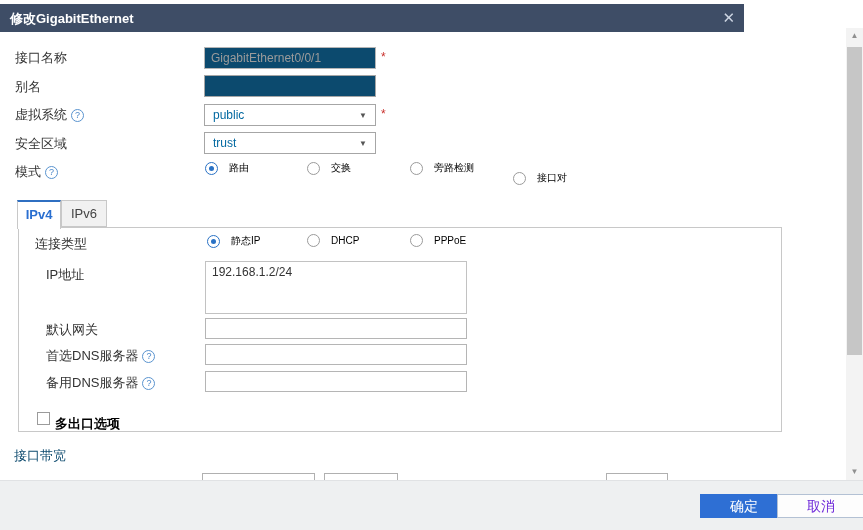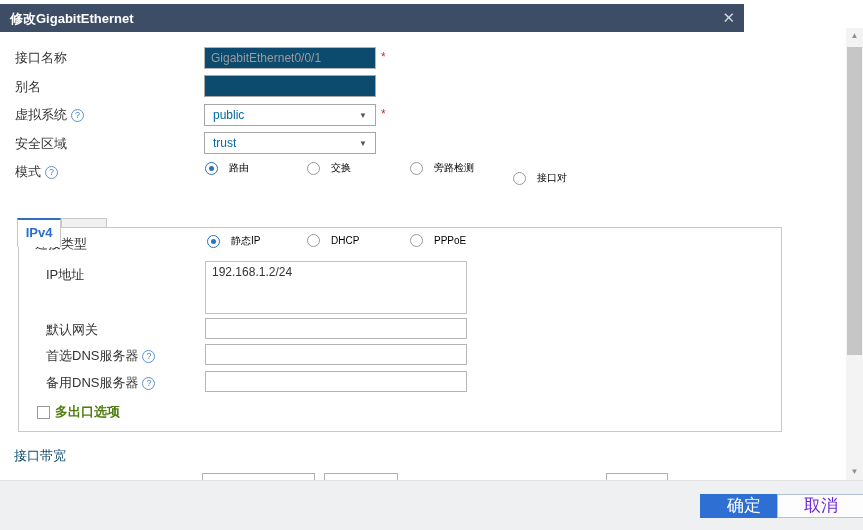--- a/index.html
+++ b/index.html
@@ -29,39 +29,39 @@
   .sel .sel-arrow { font-size:8px; color:#555; }
 
   .radio-item { position:absolute; display:flex; align-items:center; cursor:pointer; }
   .radio { width:13px; height:13px; border:1px solid #9b9b9b; border-radius:50%; background:#fff; position:relative; flex:0 0 auto; }
   .radio.on { border-color:#2a72c5; }
   .radio.on::after { content:""; position:absolute; left:3px; top:3px; width:5px; height:5px; border-radius:50%; background:#2a72c5; }
   .radio-lbl { margin-left:11px; font-size:10px; color:#000000; white-space:nowrap; }
 
   
   .tab { position:absolute; top:200px; height:27px; border:1px solid #c8c8c8; background:#f1f1f1;
-         font-size:13px; color:#444; text-align:center; line-height:25px; cursor:pointer;margin-top:18px; }
+         font-size:13px; color:#444; text-align:center; line-height:25px; cursor:pointer; }
   .tab.active { height:29px; background:#fff; border-top:2px solid #2F6FC1; border-bottom:none;
                 color:#2A6FD0; font-weight:bold; z-index:3; }
   .panel { position:absolute; left:18px; top:227px; width:764px; height:205px; border:1px solid #c8c8c8; background:#fff; }
 
   .ta { position:absolute; left:205px; top:261px; width:262px; height:53px; border:1px solid #c2c2c2;
         resize:none; font-size:12px; color:#333; padding:3px 6px; font-family:inherit; }
   .hint { position:absolute; left:470px; top:259px; font-size:12.5px; color:#333; line-height:14.5px; white-space:nowrap; }
 
   .chk-row { position:absolute; left:37px; top:403px; display:flex; align-items:center; cursor:pointer; }
   .chk { width:13px; height:13px; border:1px solid #9b9b9b; background:#fff; flex:0 0 auto; }
-  .chk-lbl { margin-left:5px; font-size:13px; font-weight:bold; color:#4d7c0f; }
+  .chk-lbl { margin-left:5px; font-size:13px; font-weight:bold; color:#000000;margin-top:12px; }
 
   .section-h { position:absolute; left:14px; top:447px; font-size:13px; font-weight:normal; color:#0c4a6e; }
   .pinp { position:absolute; top:473px; height:18px; border:1px solid #b0b0b0; background:#fff; z-index:1; }
 
   
   .footer { position:absolute; left:0; top:480px; width:863px; height:50px; background:#eef0f1; border-top:1px solid #e0e2e4; z-index:4; }
-  .btn { position:absolute; top:13px; width:88px; height:24px; font-size:17px; text-align:center; line-height:22px; cursor:pointer; }
+  .btn { position:absolute; top:13px; width:88px; height:24px; font-size:14px; text-align:center; line-height:22px; cursor:pointer; }
   .btn.primary { left:700px; background:#2E6FD4; color:#fff; border:1px solid #2E6FD4; }
   .btn.secondary { left:777px; background:#fdfdfd; color:#6d28d9; border:1px solid #b3c1d4; }
 
   
   .scrollbar { position:absolute; left:846px; top:28px; width:17px; height:452px; background:#f3f3f3; z-index:2; }
   .sb-btn { position:absolute; left:0; width:17px; height:16px; color:#8f8f8f; font-size:8px; text-align:center; line-height:16px; cursor:pointer; }
   .sb-btn.up { top:0; }
   .sb-btn.down { bottom:0; }
   .sb-thumb { position:absolute; left:1px; top:19px; width:15px; height:308px; background:#c6c6c6; cursor:pointer; }
 </style>

